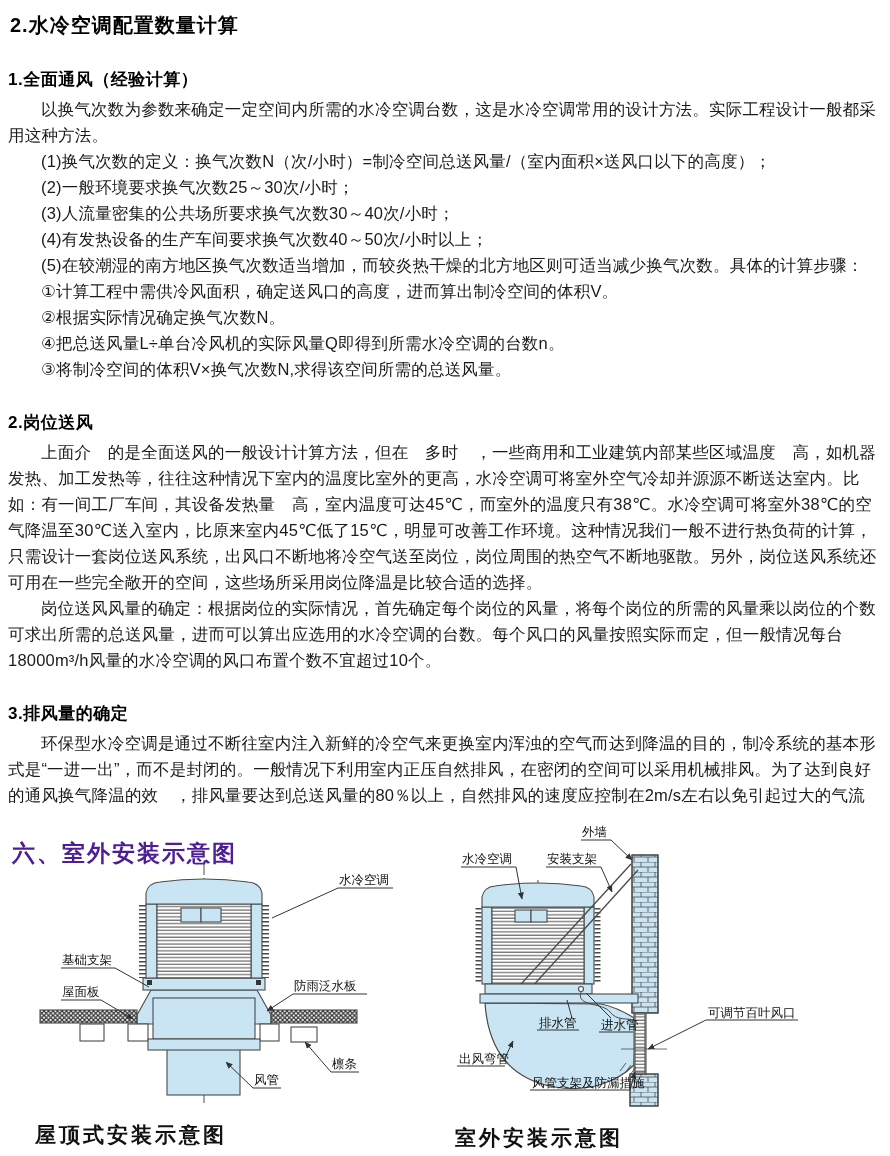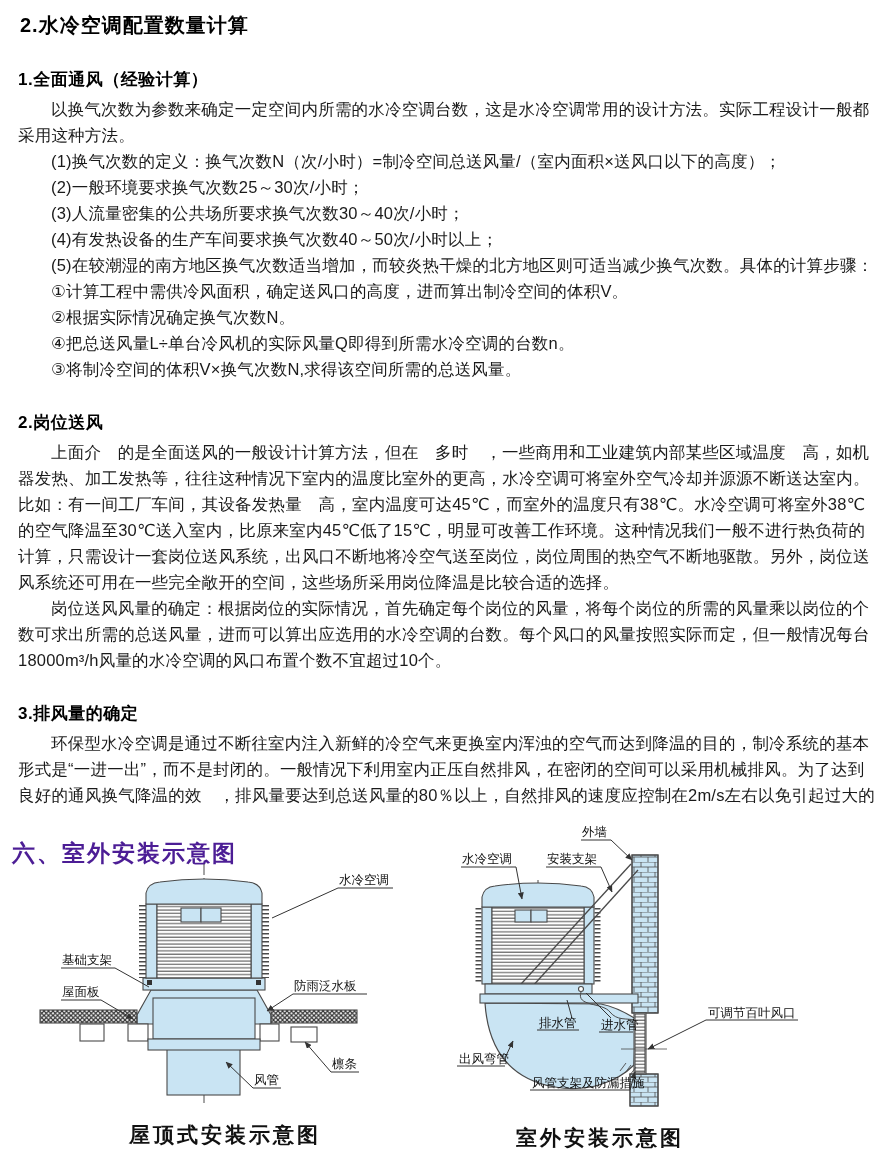--- a/index.html
+++ b/index.html
@@ -2,29 +2,29 @@
 <html><head>
 <meta charset="utf-8">
 <style>
   * { margin:0; padding:0; box-sizing:border-box; }
   html,body { background:#fff; }
   .page {
     position:relative; width:890px; height:1156px; background:#fff;
     font-family:"Liberation Sans","DejaVu Sans",sans-serif; color:#1a1a1a;
     overflow:hidden;
   }
-  .content { position:absolute; top:0; left:0; width:890px; height:810px; padding:8px 12px 0 18px; overflow:hidden; }
+  .content { position:absolute; top:0; left:0; width:890px; height:810px; padding:8px 12px 0 8px; overflow:hidden; }
   .doc-title { font-size:20px; font-weight:bold; color:#000; margin:4px 0 10px 2px; letter-spacing:1px; }
   .sec-heading { font-size:17px; font-weight:bold; color:#000; margin:29px 0 5px 0; letter-spacing:0.5px; }
   .content p { font-size:16.5px; line-height:26px; text-indent:2em; letter-spacing:0.2px; }
   .figures-area { position:absolute; top:808px; left:0; width:890px; height:348px; }
   .fig-heading { position:absolute; left:12px; top:30px; font-size:23px; font-weight:bold; letter-spacing:2px; }
   .fig1 { position:absolute; left:35px; top:50px; width:405px; }
   .fig2 { position:absolute; left:455px; top:14px; width:435px; }
-  .fig-caption { font-weight:bold; color:#111; font-size:21px; letter-spacing:3px; text-align:center; }
+  .fig-caption { font-weight:bold; color:#111; font-size:21px; letter-spacing:3px; }
   .cap1 { width:380px; margin-top:4px; }
   .cap2 { width:290px; margin-top:8px; }
   svg text { font-size:12.5px; fill:#111; font-family:"Liberation Sans","DejaVu Sans",sans-serif; }
   .ldr { stroke:#333; stroke-width:1; fill:none; }
 </style>
 </head>
 <body>
 
 <div class="page">
 

